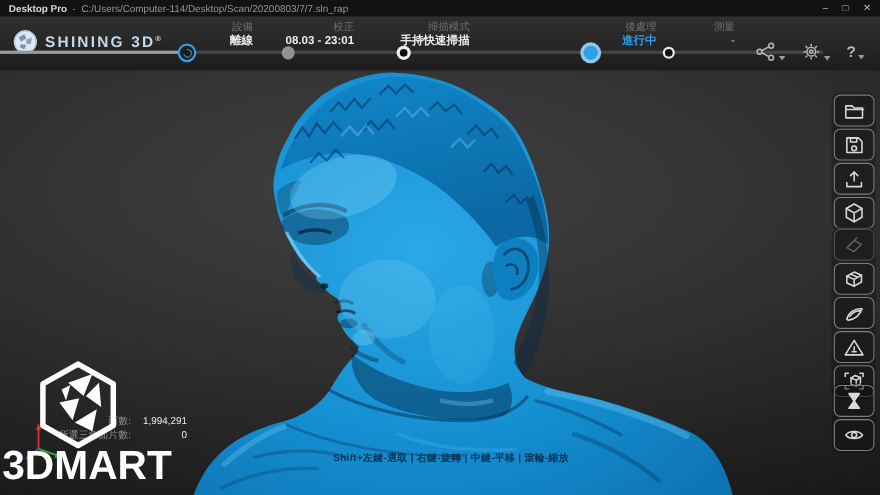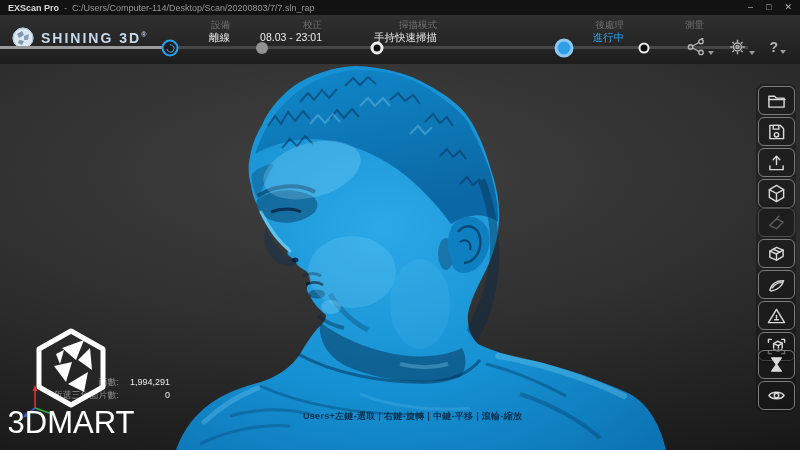--- a/index.html
+++ b/index.html
@@ -16,21 +16,21 @@
 
   
   .navbar{position:absolute;top:15px;left:0;right:0;height:49px;background:linear-gradient(#303030,#262626 55%,#1c1c1c);}
   .brand{position:absolute;left:12px;top:12px;display:flex;align-items:center;gap:7px;}
   .brand-text{color:#c6d9ec;font-size:14px;font-weight:bold;letter-spacing:2px;}
   .brand-reg{color:#c6d9ec;font-size:7px;vertical-align:super;}
   .nav-line-a{position:absolute;top:31px;left:0;width:163px;height:3px;background:#9a9a9a;}
   .nav-line-b{position:absolute;top:31px;left:163px;width:585px;height:3px;background:#464646;}
   .step{position:absolute;top:0;transform:translateX(-50%);text-align:right;width:120px;}
   .step-label{font-size:9.5px;color:#6f6f6f;height:12px;line-height:12px;margin-top:4px;}
-  .step-value{font-size:10.5px;font-weight:normal;color:#ececec;height:13px;line-height:13px;white-space:nowrap;}
+  .step-value{font-size:10.5px;font-weight:bold;color:#ececec;height:13px;line-height:13px;white-space:nowrap;}
   .v-blue{color:#2d9fe8;}
   .v-dim{color:#bdbdbd;font-weight:normal;}
   .dot{position:absolute;left:50%;top:33px;transform:translate(-50%,-50%);border-radius:50%;box-sizing:border-box;}
   .dot-sync{width:17px;height:17px;border:2px solid #2d9fe8;background:#1d1d1d;}
   .dot-sync::after{content:"";position:absolute;inset:2.5px;border:1.6px solid #2d9fe8;border-radius:50%;border-left-color:transparent;transform:rotate(35deg);}
   .dot-gray{width:12px;height:12px;background:#929292;}
   .dot-ring{width:13px;height:13px;background:#0e0e0e;border:3px solid #ededed;}
   .dot-active{width:19px;height:19px;background:#2f9fe6;border:3px solid #8fc7ee;}
   .dot-ring-sm{width:11px;height:11px;background:#0e0e0e;border:2.5px solid #ededed;}
   .nav-icons{position:absolute;right:14px;top:23px;display:flex;gap:14px;align-items:center;}
@@ -51,31 +51,31 @@
   .tool-btn.disabled svg{stroke:#5c5c5c;}
   .g1{top:20px;} .g2{top:142px;} .g3{top:284px;}
 
   
   .stats{position:absolute;left:0;top:312px;width:170px;font-size:9px;}
   .stat-row{display:flex;justify-content:flex-end;line-height:13px;}
   .stat-label{color:#8f8f8f;margin-right:7px;}
   .stat-value{color:#eaeaea;min-width:44px;text-align:right;}
   .hint{position:absolute;left:303px;top:346px;font-size:9px;font-weight:bold;color:#0a3352;letter-spacing:.3px;white-space:nowrap;}
   .watermark{position:absolute;left:2px;top:262px;width:138px;text-align:center;}
-  .wm-title{color:#fff;font-weight:400;font-size:31px;line-height:25px;letter-spacing:0;}
+  .wm-title{color:#fff;font-weight:700;font-size:37px;line-height:25px;letter-spacing:0;}
   .wm-ribbon{background:#000;color:#fff;font-size:7.5px;letter-spacing:1.7px;font-weight:bold;padding:3px 0;margin-top:1px;}
   .axis{position:absolute;left:20px;top:320px;}
 </style>
 </head>
 <body>
 
 <div class="app">
 
   <div class="titlebar">
-    <span class="tb-app">EXScan Pro</span>
+    <span class="tb-app">Desktop Pro</span>
     <span class="tb-sep">-</span>
     <span class="tb-path">C:/Users/Computer-114/Desktop/Scan/20200803/7/7.sln_rap</span>
     <span class="tb-controls">
       <span class="tb-btn">–</span>
       <span class="tb-btn">□</span>
       <span class="tb-btn">✕</span>
     </span>
   </div>
 
   <div class="navbar">
@@ -96,31 +96,31 @@
     <div class="step" style="left:170px">
       <div class="step-label">設備</div>
       <div class="step-value">離線</div>
       <div class="dot dot-sync"></div>
     </div>
     <div class="step" style="left:262px">
       <div class="step-label">校正</div>
       <div class="step-value">08.03 - 23:01</div>
       <div class="dot dot-gray"></div>
     </div>
-    <div class="step" style="left:377px">
+    <div class="step" style="left:367px">
       <div class="step-label">掃描模式</div>
       <div class="step-value">手持快速掃描</div>
       <div class="dot dot-ring"></div>
     </div>
-    <div class="step" style="left:564px">
+    <div class="step" style="left:537px">
       <div class="step-label">後處理</div>
       <div class="step-value v-blue">進行中</div>
       <div class="dot dot-active"></div>
     </div>
-    <div class="step" style="left:644px">
+    <div class="step" style="left:608px">
       <div class="step-label">測量</div>
       <div class="step-value v-dim">-</div>
       <div class="dot dot-ring-sm"></div>
     </div>
 
     <div class="nav-icons">
       <span class="nav-icon">
         <svg width="20" height="18" viewBox="0 0 20 18" fill="none" stroke="#b5b5b5" stroke-width="1.4">
           <circle cx="4.5" cy="9" r="2.2"></circle>
             <circle cx="15" cy="3.6" r="2.2"></circle>
@@ -231,21 +231,21 @@
       <div class="stat-row">
         <span class="stat-label">面數:</span>
         <span class="stat-value">1,994,291</span>
       </div>
       <div class="stat-row">
         <span class="stat-label">所選三角面片數:</span>
         <span class="stat-value">0</span>
       </div>
     </div>
 
-    <div class="hint">Users+左鍵-選取 | 右鍵-旋轉 | 中鍵-平移 | 滾輪-縮放</div>
+    <div class="hint">Shift+左鍵-選取 | 右鍵-旋轉 | 中鍵-平移 | 滾輪-縮放</div>
 
     <div class="watermark">
       <svg width="78" height="84" viewBox="0 0 78 84" style="display:block;margin:0 auto;">
         <polygon points="39,5 71,23 71,61 39,79 7,61 7,23" fill="none" stroke="#fff" stroke-width="5" stroke-linejoin="round"></polygon>
         <polygon points="30,22 52,14 44,34" fill="#fff"></polygon>
         <polygon points="46,34 58,22 60,44" fill="#fff"></polygon>
         <polygon points="22,40 40,36 34,56" fill="#fff"></polygon>
         <polygon points="36,58 56,46 52,66" fill="#fff"></polygon>
         <polygon points="24,28 32,24 28,38" fill="#fff"></polygon>
       </svg>

